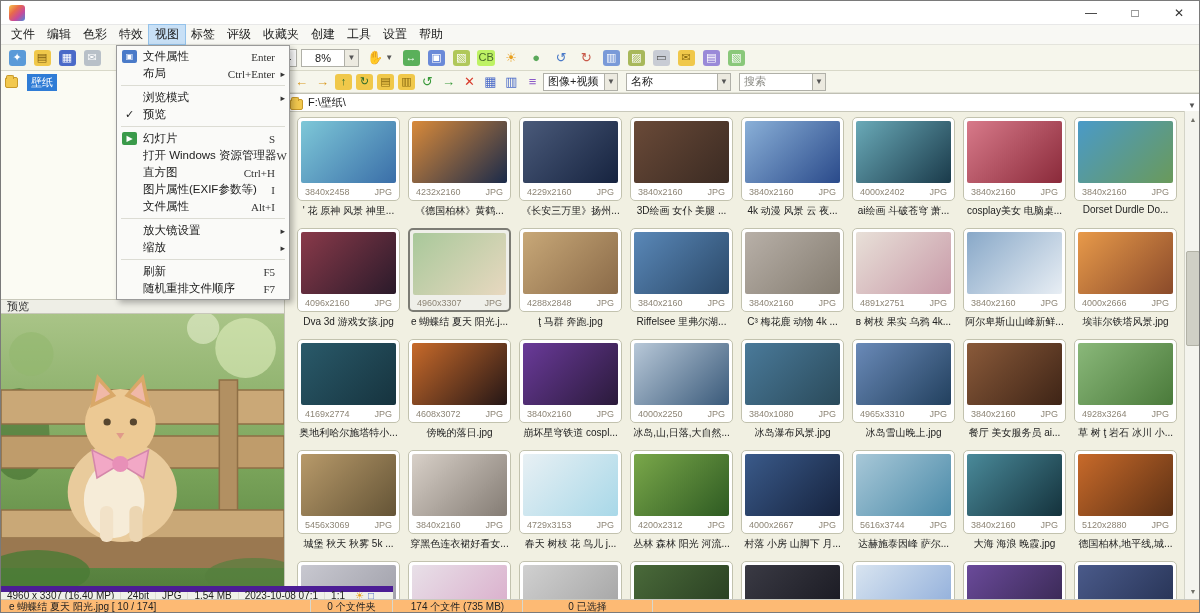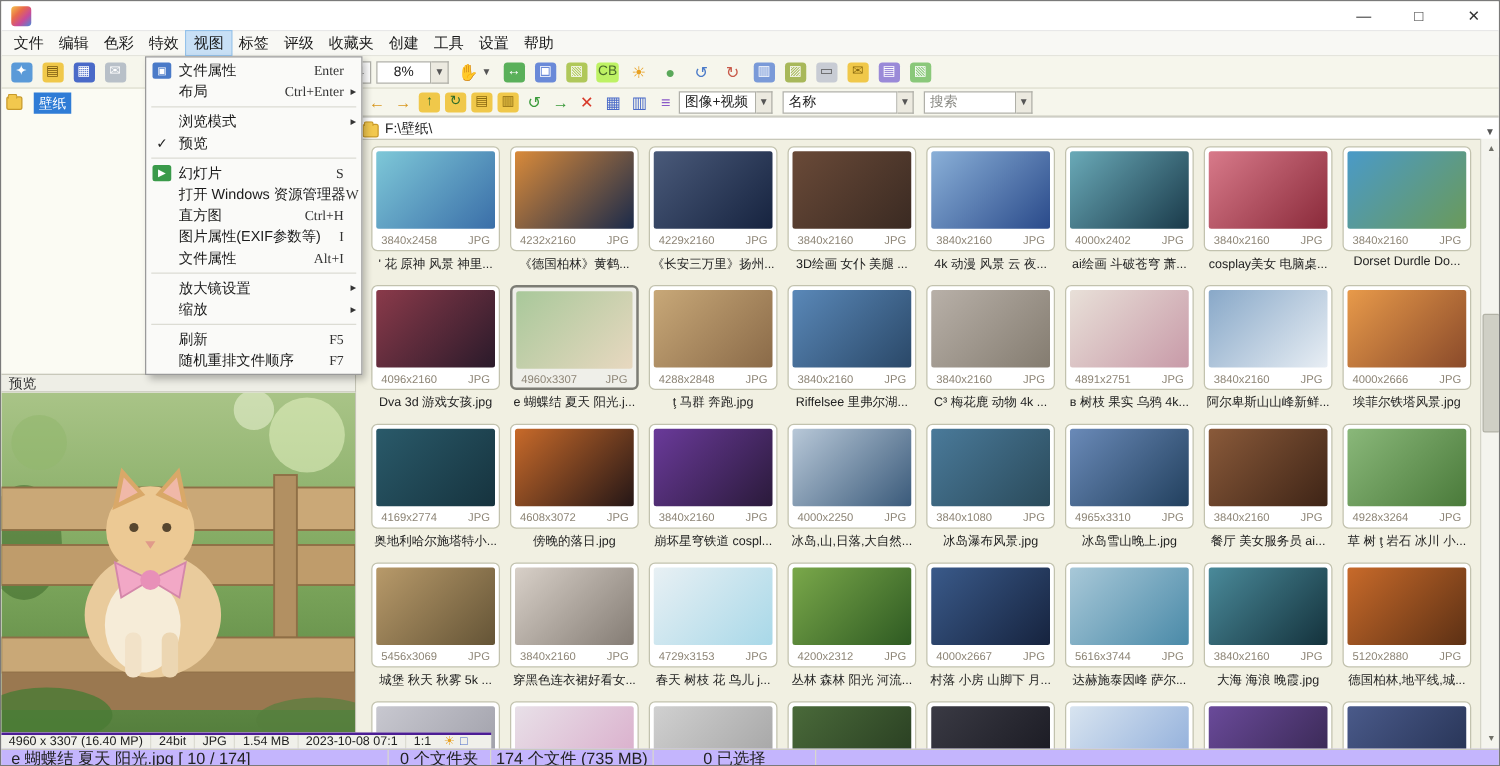--- a/index.html
+++ b/index.html
@@ -95,25 +95,25 @@
   .dm-label{flex:1;white-space:nowrap;}
   .dm-short{font-size:11px;color:#333;margin-right:6px;font-family:Liberation Serif, serif;}
   .dm-sub{position:absolute;right:4px;font-size:9px;color:#333;}
   .dm-check{position:absolute;left:8px;font-size:11px;color:#222;}
   .dm-icon{position:absolute;left:5px;width:15px;height:13px;border-radius:2px;display:flex;
     align-items:center;justify-content:center;font-size:8px;color:#fff;}
   .dm-sep{height:1px;background:#dcdcd4;margin:3px 4px;}
 
   
   .statusline1{position:absolute;left:0;top:585px;width:392px;height:13px;background:#f0f0ea;
-    border-top:2px solid #4c1d95;z-index:30;display:flex;align-items:center;font-size:10px;color:#222;}
+    border-top:6px solid #4c1d95;z-index:30;display:flex;align-items:center;font-size:10px;color:#222;}
   .s1-cell{padding:0 6px;border-right:1px solid #dcdcd2;white-space:nowrap;height:100%;display:flex;align-items:center;}
   .s1-ico{font-size:10px;margin-left:4px;}
-  .statusbar2{position:absolute;left:0;top:598px;width:1200px;height:15px;background:#c4b5fd;
-    border-top:1px solid #c8c8c0;z-index:30;display:flex;font-size:13px;color:#222;}
+  .statusbar2{position:absolute;left:0;top:598px;width:1200px;height:15px;background:#fdba74;
+    border-top:1px solid #c8c8c0;z-index:30;display:flex;font-size:10px;color:#222;}
   .s2-cell{border-right:1px solid #d8d8ce;display:flex;align-items:center;padding:0 8px;white-space:nowrap;}
 </style>
 </head>
 <body>
 
 <div class="window">
 
   <div class="titlebar">
     <span class="app-icon"></span>
     <div class="winbtns">

